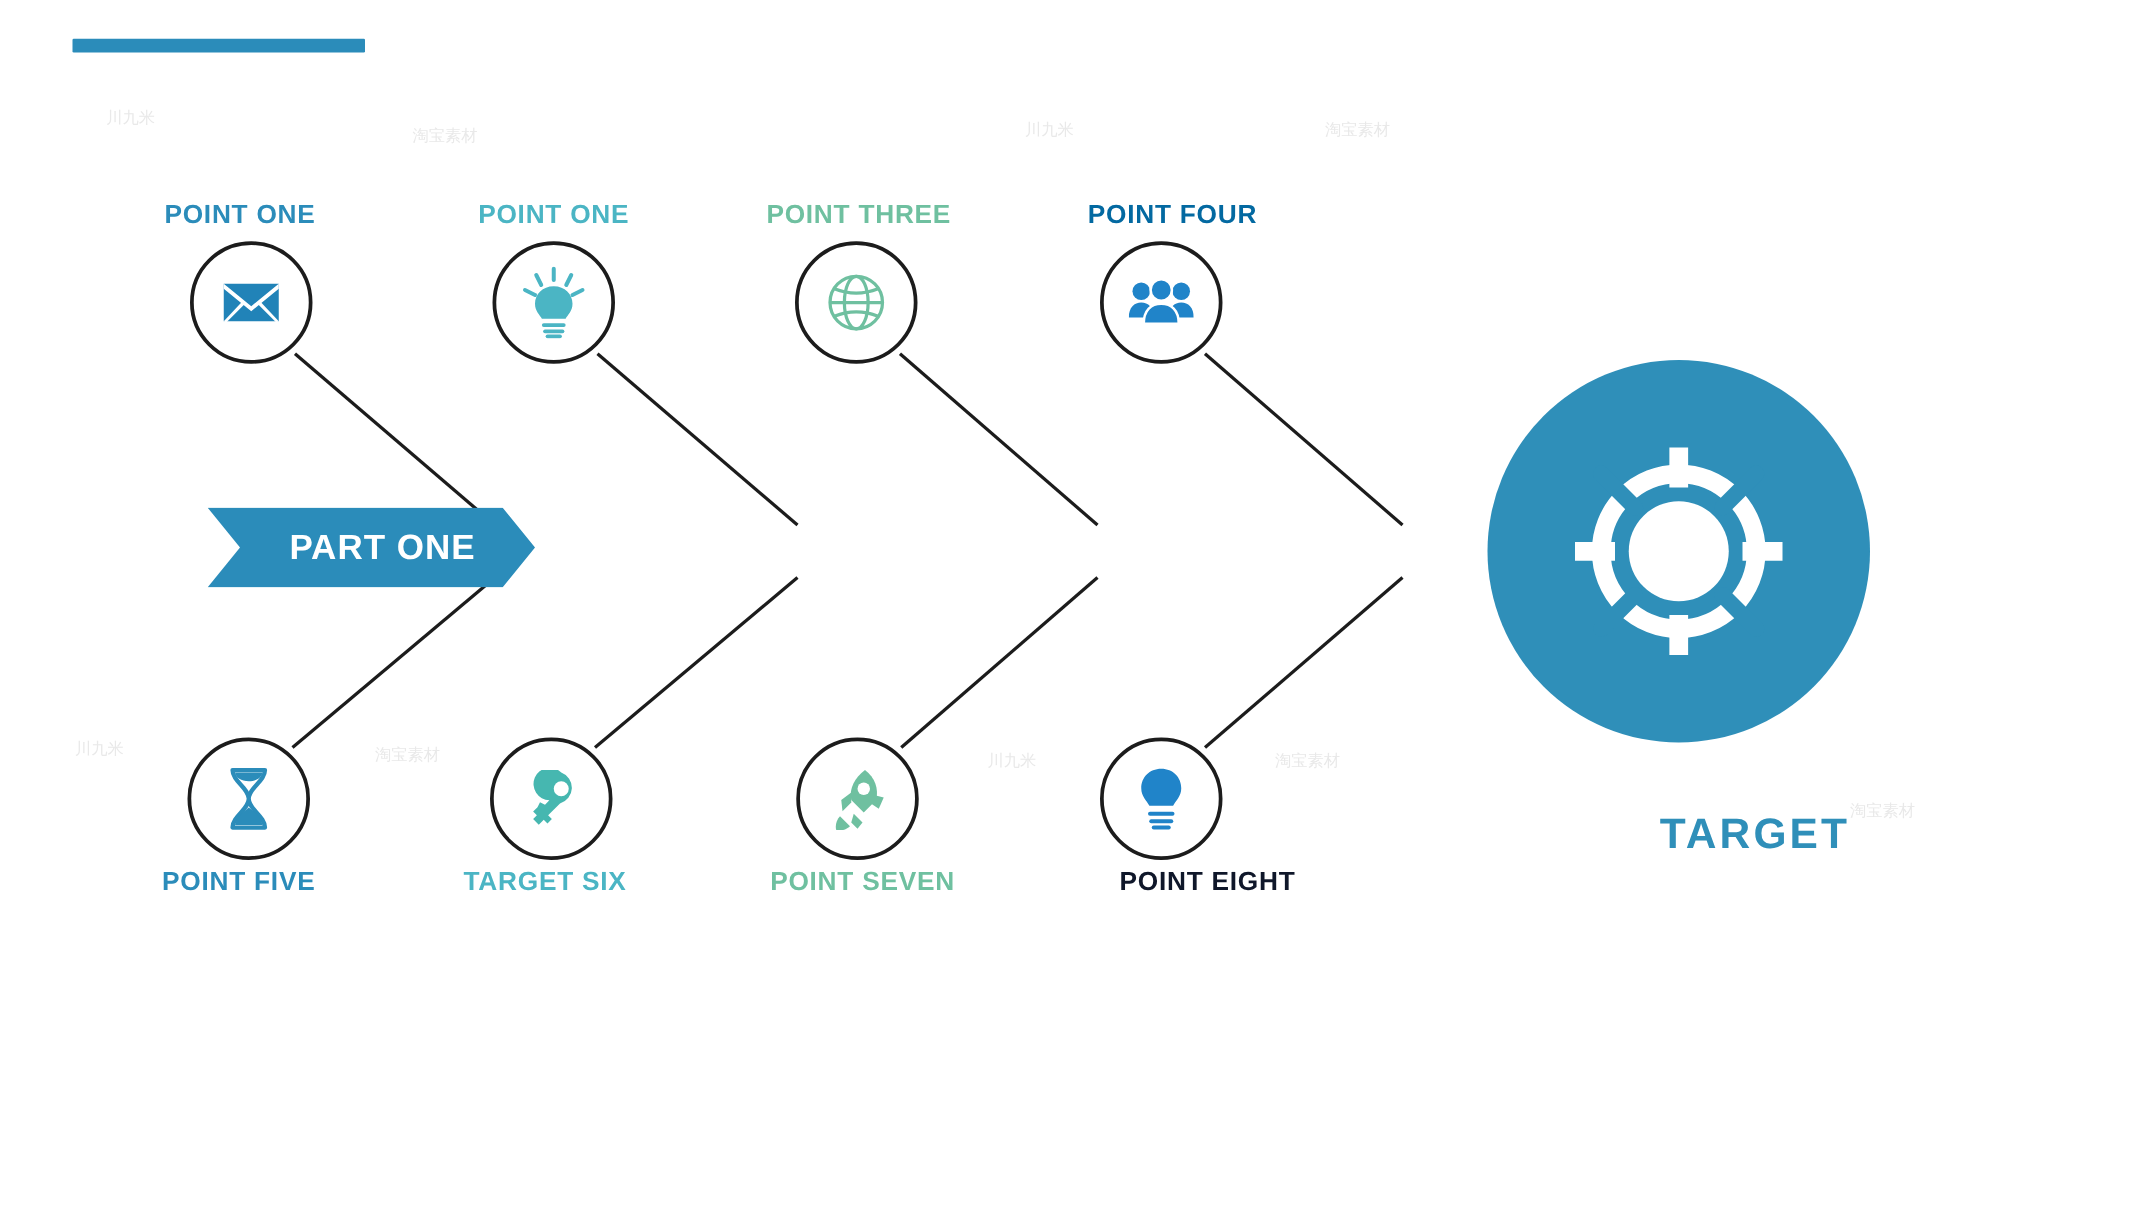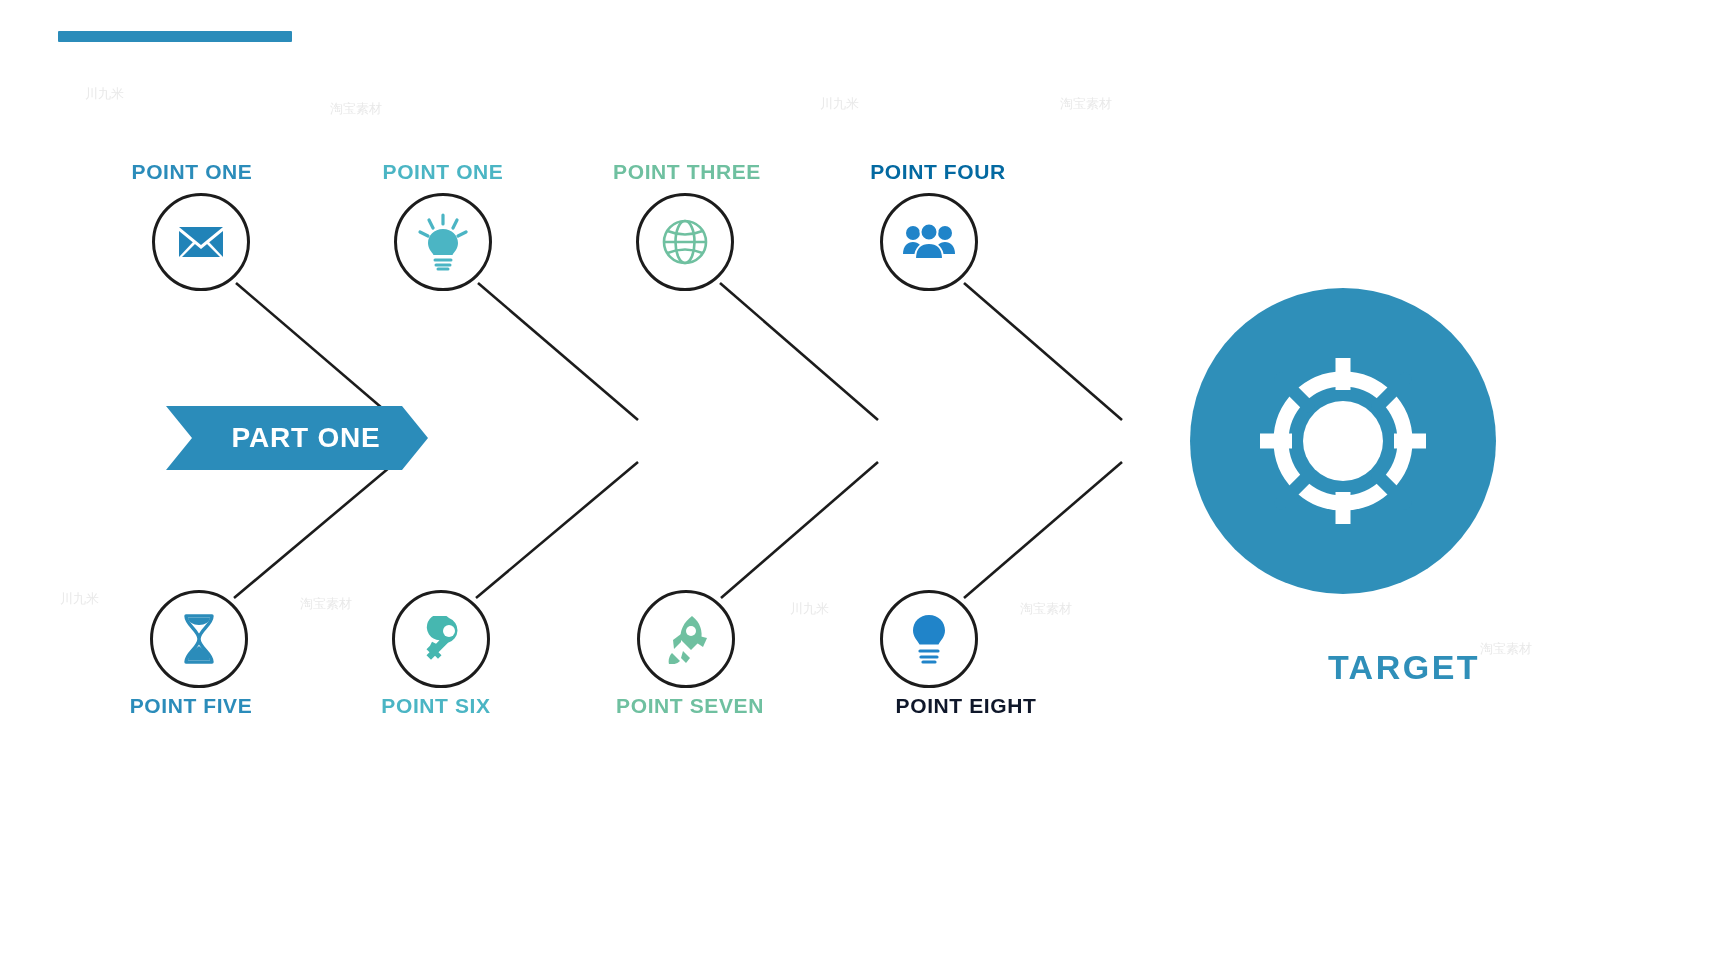--- a/index.html
+++ b/index.html
@@ -248,16 +248,16 @@
       <circle cx="95" cy="95" r="40" fill="#ffffff"></circle>
     </svg>
   </div>
   <div class="target-label" style="color: rgb(47, 143, 185);">TARGET</div>
 
 <div class="node-label lbl-top" style="left: 192px; top: 160px; color: rgb(43, 140, 186);">POINT ONE</div>
     <div class="node-label lbl-top" style="left: 443px; top: 160px; color: rgb(75, 181, 196);">POINT ONE</div>
     <div class="node-label lbl-top" style="left: 687px; top: 160px; color: rgb(111, 192, 160);">POINT THREE</div>
     <div class="node-label lbl-top" style="left: 938px; top: 160px; color: #0369a1;">POINT FOUR</div>
     <div class="node-label lbl-bot" style="left: 191px; top: 694px; color: rgb(43, 140, 186);">POINT FIVE</div>
-    <div class="node-label lbl-bot" style="left: 436px; top: 694px; color: rgb(75, 181, 196);">POINT SIX</div>
+    <div class="node-label lbl-bot" style="left: 436px; top: 694px; color: rgb(75, 181, 196);">TARGET SIX</div>
     <div class="node-label lbl-bot" style="left: 690px; top: 694px; color: rgb(111, 192, 160);">POINT SEVEN</div>
     <div class="node-label lbl-bot" style="left: 966px; top: 694px; color: #0f172a;">POINT EIGHT</div>
   </div>
 
 </body></html>

